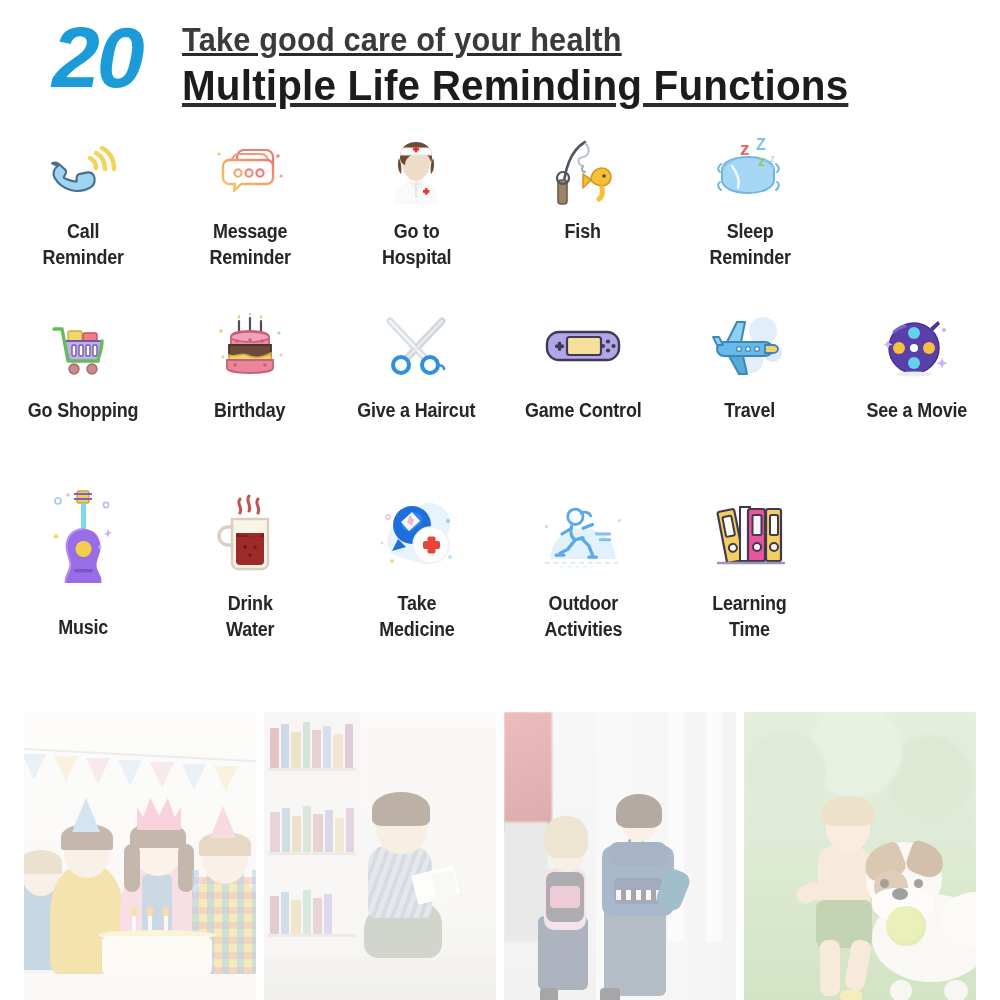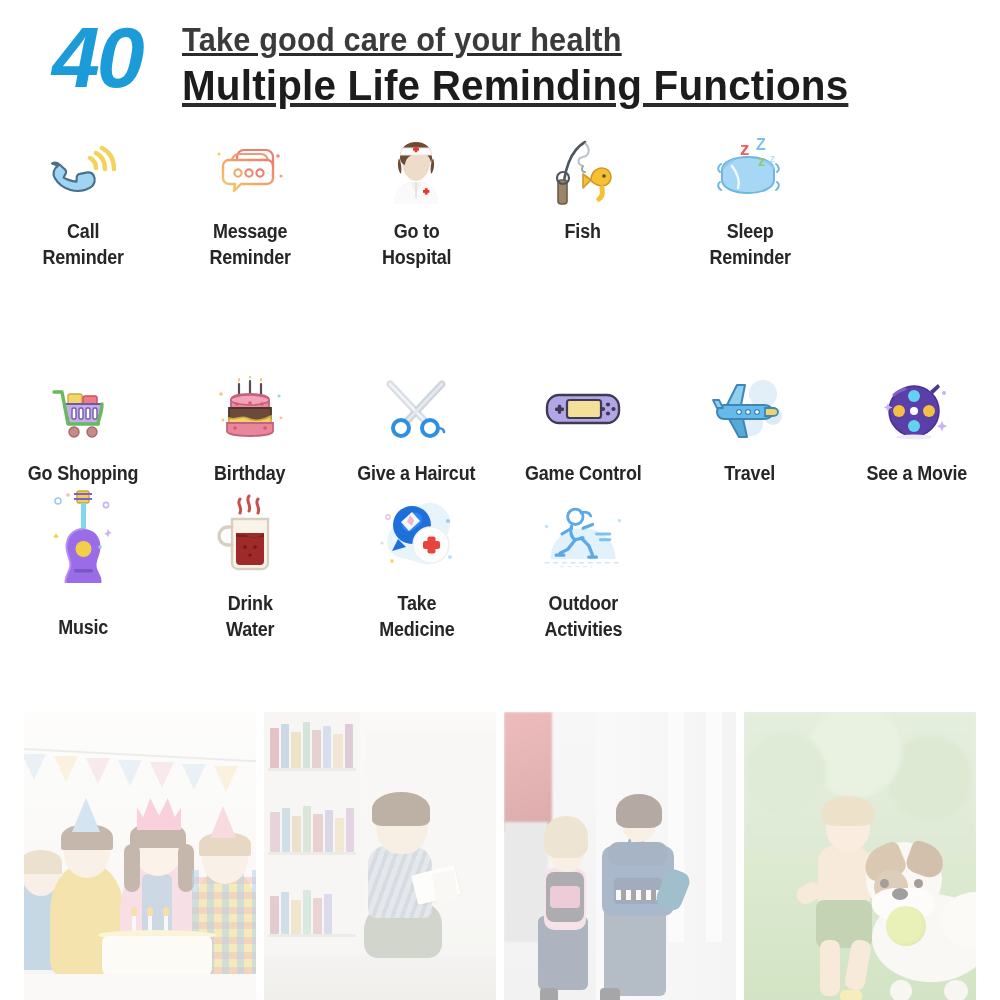--- a/index.html
+++ b/index.html
@@ -31,21 +31,21 @@
   .hdr-line2 {
     font-size:43px; font-weight:bold; color:#1c1c1c;
     letter-spacing:0.2px; line-height:50px; margin-top:2px;
     transform:scaleX(0.94); transform-origin:left center;
   }
 
   
   .grid { position:absolute; left:0; top:128px; width:1000px; }
   .grid-row { display:flex; width:1000px; }
   .grid-row.r1 { height:180px; }
-  .grid-row.r2 { height:178px;align-items:flex-end; }
+  .grid-row.r2 { height:178px; }
   .grid-row.r3 { height:182px; }
   .cell {
     width:166.6px;
     display:flex; flex-direction:column; align-items:center;
     position:relative;
   }
   .icon-box {
     width:92px; height:80px;
     display:flex; align-items:center; justify-content:center;
   }
@@ -114,21 +114,21 @@
   .grass { position:absolute; left:0; bottom:0; width:100%; height:150px; background:linear-gradient(180deg,#b6d39b,#9cc47e); }
   .dogbody { position:absolute; border-radius:50%; background:#f3efe6; }
   .ball { position:absolute; border-radius:50%; background:#cfe063; box-shadow:inset -2px -2px 4px rgba(0,0,0,.08); }
 
   .icon-svg { display:block; }
 </style>
 </head>
 <body>
 
 <div class="header">
-  <div class="hdr-num">40</div>
+  <div class="hdr-num">20</div>
   <div class="hdr-texts">
     <div class="hdr-line1">Take good care of your health</div>
     <div class="hdr-line2">Multiple Life Reminding Functions</div>
   </div>
 </div>
 
 <div class="grid">
 
   <div class="grid-row r1">
 
@@ -426,20 +426,41 @@
           <path d="M8 66h80" stroke="#cfe4f5" stroke-width="1.6" stroke-dasharray="5 4"></path>
           <path d="M24 70h34" stroke="#dcecf8" stroke-width="1.4" stroke-dasharray="4 4"></path>
           <circle cx="86" cy="22" r="1.8" fill="#bfe0f5"></circle>
           <circle cx="10" cy="28" r="1.6" fill="#bfe0f5"></circle>
         </svg>
       </div>
       <div class="cell-label">Outdoor
 Activities</div>
     </div>
 
+    <div class="cell">
+      <div class="icon-box">
+        <svg class="icon-svg" width="76" height="72" viewBox="0 0 76 72">
+          <g transform="rotate(-11 24 36)">
+            <rect x="10" y="10" width="17" height="52" rx="2" fill="#f2cf5e" stroke="#3f3a52" stroke-width="2.2"></rect>
+            <rect x="14" y="16" width="9" height="20" rx="1.5" fill="#fdfcf5" stroke="#3f3a52" stroke-width="2"></rect>
+            <circle cx="18.5" cy="48" r="4" fill="#fdfcf5" stroke="#3f3a52" stroke-width="2"></circle>
+          </g>
+          <rect x="28" y="8" width="10" height="54" fill="#fdfdfd" stroke="#3f3a52" stroke-width="2"></rect>
+          <rect x="36" y="10" width="17" height="52" rx="2" fill="#e8559b" stroke="#3f3a52" stroke-width="2.2"></rect>
+          <rect x="40.5" y="16" width="9" height="20" rx="1.5" fill="#fdf2f7" stroke="#3f3a52" stroke-width="2"></rect>
+          <circle cx="45" cy="48" r="4" fill="#fdf2f7" stroke="#3f3a52" stroke-width="2"></circle>
+          <rect x="54" y="10" width="15" height="52" rx="2" fill="#f2cf5e" stroke="#3f3a52" stroke-width="2.2"></rect>
+          <rect x="58" y="16" width="8" height="20" rx="1.5" fill="#fdfcf5" stroke="#3f3a52" stroke-width="2"></rect>
+          <circle cx="62" cy="48" r="4" fill="#fdfcf5" stroke="#3f3a52" stroke-width="2"></circle>
+          <path d="M6 64h66" stroke="#9b93b8" stroke-width="2.4" stroke-linecap="round"></path>
+        </svg>
+      </div>
+      <div class="cell-label">Learning
+Time</div>
+    </div>
   </div>
 </div>
 
 <div class="photos">
 
   <div class="photo p1">
     <div class="wall"></div>
     <div class="bunting">
       <div class="string"></div>
       <div class="flag" style="left:4px;  top:2px;  border-top-color:#cfe0ee;"></div>

